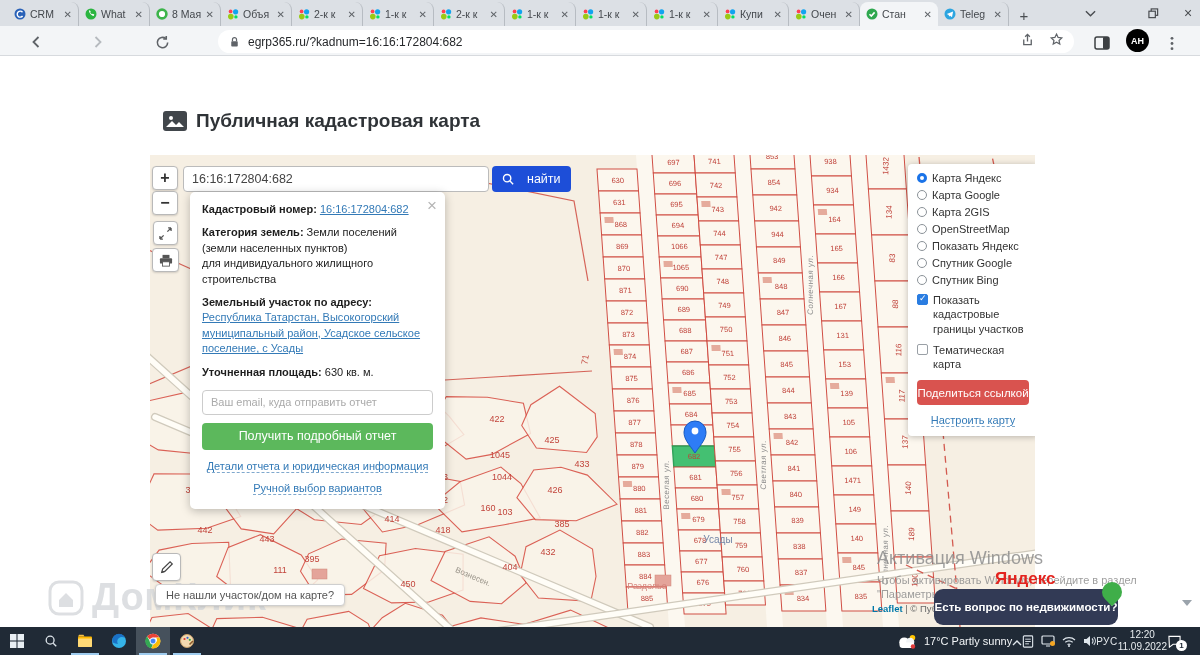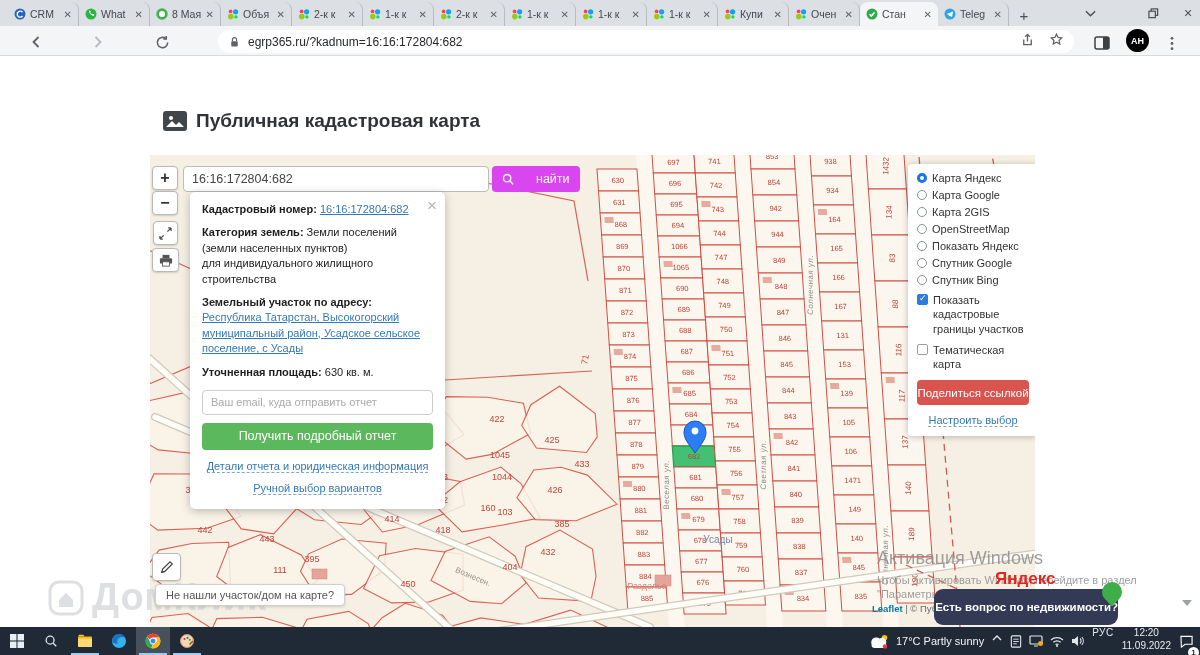--- a/index.html
+++ b/index.html
@@ -27,21 +27,21 @@
   .ptitle{position:absolute;left:163px;top:54px;display:flex;align-items:center;gap:9px;}
   .ptitle h1{margin:0;font-size:19px;font-weight:bold;color:#2f3337;}
 
   .map{position:absolute;left:150px;top:99px;width:885px;height:472px;overflow:hidden;background:#f6efe3;}
   .map svg.base{position:absolute;left:0;top:0;}
   .mesh{fill:#faf4e9;stroke:#d6493e;stroke-width:1.1;opacity:.85;}
 
   .mctl{position:absolute;z-index:5;background:#fff;border:1px solid #b9b9b9;border-radius:4px;color:#333;display:flex;align-items:center;justify-content:center;box-shadow:0 1px 2px rgba(0,0,0,.15);}
   .searchbar{position:absolute;left:33px;top:11px;z-index:5;display:flex;gap:3px;}
   .searchbar input{width:288px;height:24px;border:1px solid #bbb;border-radius:4px;padding:0 8px;font-size:12.5px;color:#444;font-family:"Liberation Sans",sans-serif;}
-  .findbtn{height:26px;padding:0 10px;background:#d946ef;border-radius:4px;color:#fff;font-size:12.5px;display:flex;align-items:center;gap:22px;}
+  .findbtn{height:26px;padding:0 10px;background:#1d4ed8;border-radius:4px;color:#fff;font-size:12.5px;display:flex;align-items:center;gap:13px;}
 
   .popup{position:absolute;left:40px;top:37px;width:255px;z-index:6;background:#fff;border-radius:5px;box-shadow:0 2px 10px rgba(0,0,0,.25);padding:10px 12px 12px;box-sizing:border-box;font-size:11px;color:#222;line-height:1.4;}
   .popup p{margin:0 0 8px;}
   .popup b{color:#1d1d1d;}
   .plink{color:#337ab7;text-decoration:underline;cursor:pointer;}
   .pclose{position:absolute;right:8px;top:2px;font-size:17px;color:#b5b5b5;}
   .pemail{width:100%;height:25px;border:1px solid #ccc;border-radius:4px;box-sizing:border-box;padding:0 8px;font-size:11px;color:#444;font-family:"Liberation Sans",sans-serif;margin:2px 0 8px;}
   .pemail::placeholder{color:#aaa;}
   .pbtn{width:100%;height:27px;background:#5cb85c;border-radius:4px;color:#fff;font-size:12.5px;display:flex;align-items:center;justify-content:center;margin-bottom:9px;}
   .plink2{text-align:center;margin-top:7px;}
@@ -66,30 +66,30 @@
   .ylogo{position:absolute;left:995px;top:513px;font-size:17px;font-weight:bold;color:#e3241f;z-index:4;}
 
   .domclick{position:absolute;left:48px;top:520px;z-index:2;display:flex;align-items:center;gap:8px;color:#d5d8db;opacity:.8;}
   .domclick .wtxt{font-size:38px;font-weight:bold;letter-spacing:1px;}
 
   .activation{position:absolute;left:877px;top:492px;z-index:3;color:#8e8e8e;opacity:.85;}
   .activation .t1{font-size:18px;}
   .activation .t2{font-size:11px;margin-top:5px;}
   .activation .t3{font-size:11px;margin-top:2px;}
 
-  .chat{position:absolute;left:934px;top:533px;width:184px;height:36px;z-index:7;background:#323a55;border-radius:9px;display:flex;align-items:center;justify-content:flex-end;color:#fff;font-size:11.5px;font-weight:bold;}
+  .chat{position:absolute;left:934px;top:533px;width:184px;height:36px;z-index:7;background:#323a55;border-radius:9px;display:flex;align-items:center;justify-content:center;color:#fff;font-size:11.5px;font-weight:bold;}
   .leaf{position:absolute;right:-4px;top:-7px;width:20px;height:20px;background:#3fae49;border-radius:50% 50% 0 50%;transform:rotate(45deg);}
   .chatcaret{position:absolute;left:1182px;top:544px;z-index:7;width:0;height:0;border-left:5px solid transparent;border-right:5px solid transparent;border-top:6px solid #9aa3ab;}
 
   
   .taskbar{position:absolute;left:0;top:627px;width:1200px;height:28px;background:#202a36;display:flex;align-items:center;color:#e8ecef;}
   .tslot{width:34px;height:28px;display:flex;align-items:center;justify-content:center;position:relative;flex:none;}
   .tslot.open::after{content:"";position:absolute;left:3px;bottom:0;width:28px;height:2.5px;background:#9ecbee;}
   .tslot.activeapp{background:#46515c;}
-  .tright{position:absolute;right:0;top:0;height:28px;display:flex;gap:8px;padding-right:6px;}
+  .tright{position:absolute;right:0;top:0;height:28px;display:flex;align-items:center;gap:0;padding-right:18px;}
   .weather{display:flex;align-items:center;gap:6px;font-size:11px;color:#f2f5f7;}
   .trayico{display:flex;align-items:center;gap:7px;}
   .lang{font-size:10px;letter-spacing:.5px;}
   .clock{font-size:10px;text-align:center;line-height:1.25;}
   .notif{position:relative;display:flex;align-items:center;}
   .badge{position:absolute;right:-5px;bottom:-3px;width:11px;height:11px;border-radius:50%;background:#fff;color:#202a36;font-size:8px;font-weight:bold;display:flex;align-items:center;justify-content:center;}
 </style>
 </head>
 <body>
 
@@ -722,21 +722,21 @@
             <div class="cbrow">
               <span class="cb on"></span>
               <span style="line-height:1.3">Показать кадастровые границы участков</span>
             </div>
             <div class="cbrow">
               <span class="cb"></span>
               <span style="line-height:1.3">Тематическая карта</span>
             </div>
           </div>
         <div class="sharebtn">Поделиться ссылкой</div>
-        <div class="cfglink"><a>Настроить выбор</a></div>
+        <div class="cfglink"><a>Настроить карту</a></div>
       </div>
 
       <div class="mctl drawbtn">
         <svg width="14" height="14" viewBox="0 0 16 16">
             <path d="M2 14l1-3.5L11.5 2 14 4.5 5.5 13z" fill="none" stroke="#444" stroke-width="1.4"></path>
             <path d="M2 14l3.5-1" stroke="#444" stroke-width="1.4"></path>
           </svg>
       </div>
       <div class="nf-tip">Не нашли участок/дом на карте?</div>
       <div class="attrib"><span>Leaflet</span><i style="font-style:normal"> | © Публич</i></div>

